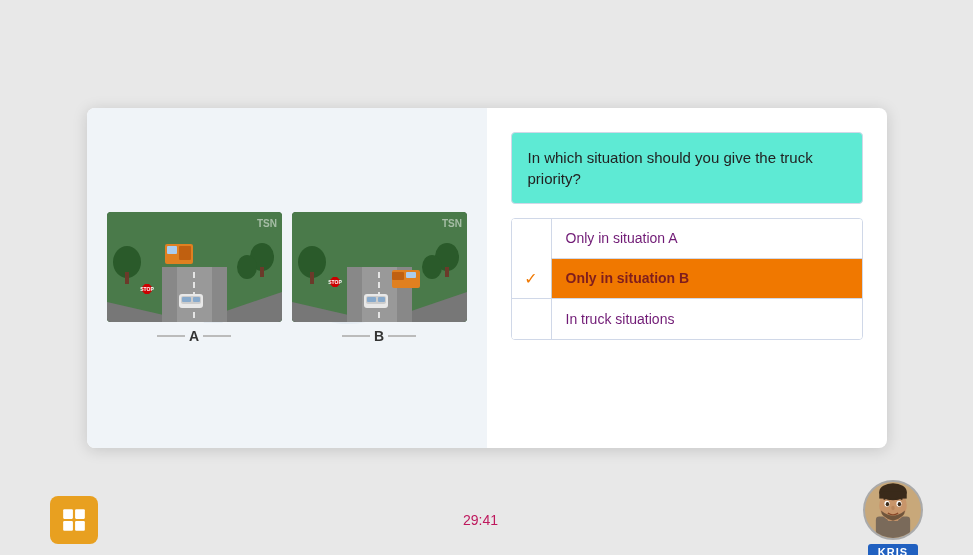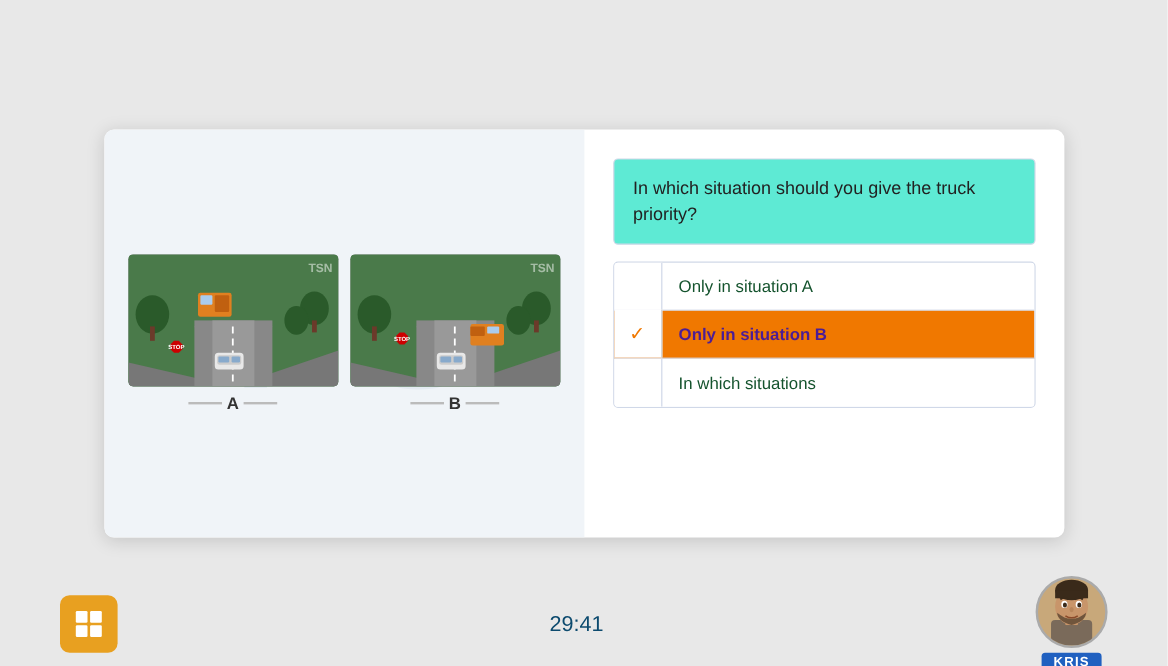--- a/index.html
+++ b/index.html
@@ -188,24 +188,24 @@
       color: #f07800;
     }
     .option-row.selected .option-checkbox {
       background: white;
       border-right: 1px solid #ccc;
     }
 
     .option-text {
       padding: 0 14px;
       font-size: 14px;
-      color: #14532d;
+      color: #701a75;
     }
     .option-row.selected .option-text {
-      color: #4c1d95;
+      color: #7f1d1d;
       font-weight: 600;
     }
 
     
     .bottom-bar {
       position: absolute;
       bottom: 0;
       left: 0;
       right: 0;
       height: 70px;
@@ -226,22 +226,22 @@
       cursor: pointer;
     }
 
     .grid-icon svg {
       width: 26px;
       height: 26px;
       fill: white;
     }
 
     .timer {
-      font-size: 18px;
-      color: #0c4a6e;
+      font-size: 14px;
+      color: #be185d;
       font-weight: 500;
     }
 
     .avatar-container {
       display: flex;
       flex-direction: column;
       align-items: center;
       gap: 4px;
     }
 
@@ -381,21 +381,21 @@
       <div class="option-row">
         <div class="option-checkbox"></div>
         <span class="option-text">Only in situation A</span>
       </div>
       <div class="option-row selected">
         <div class="option-checkbox">✓</div>
         <span class="option-text">Only in situation B</span>
       </div>
       <div class="option-row">
         <div class="option-checkbox"></div>
-        <span class="option-text">In which situations</span>
+        <span class="option-text">In truck situations</span>
       </div>
     </div>
   </div>
 </div>
 
 <div class="bottom-bar">
 
   <div class="grid-icon">
     <svg viewBox="0 0 24 24" xmlns="http://www.w3.org/2000/svg">
       <rect x="2" y="2" width="9" height="9" rx="1"></rect>

